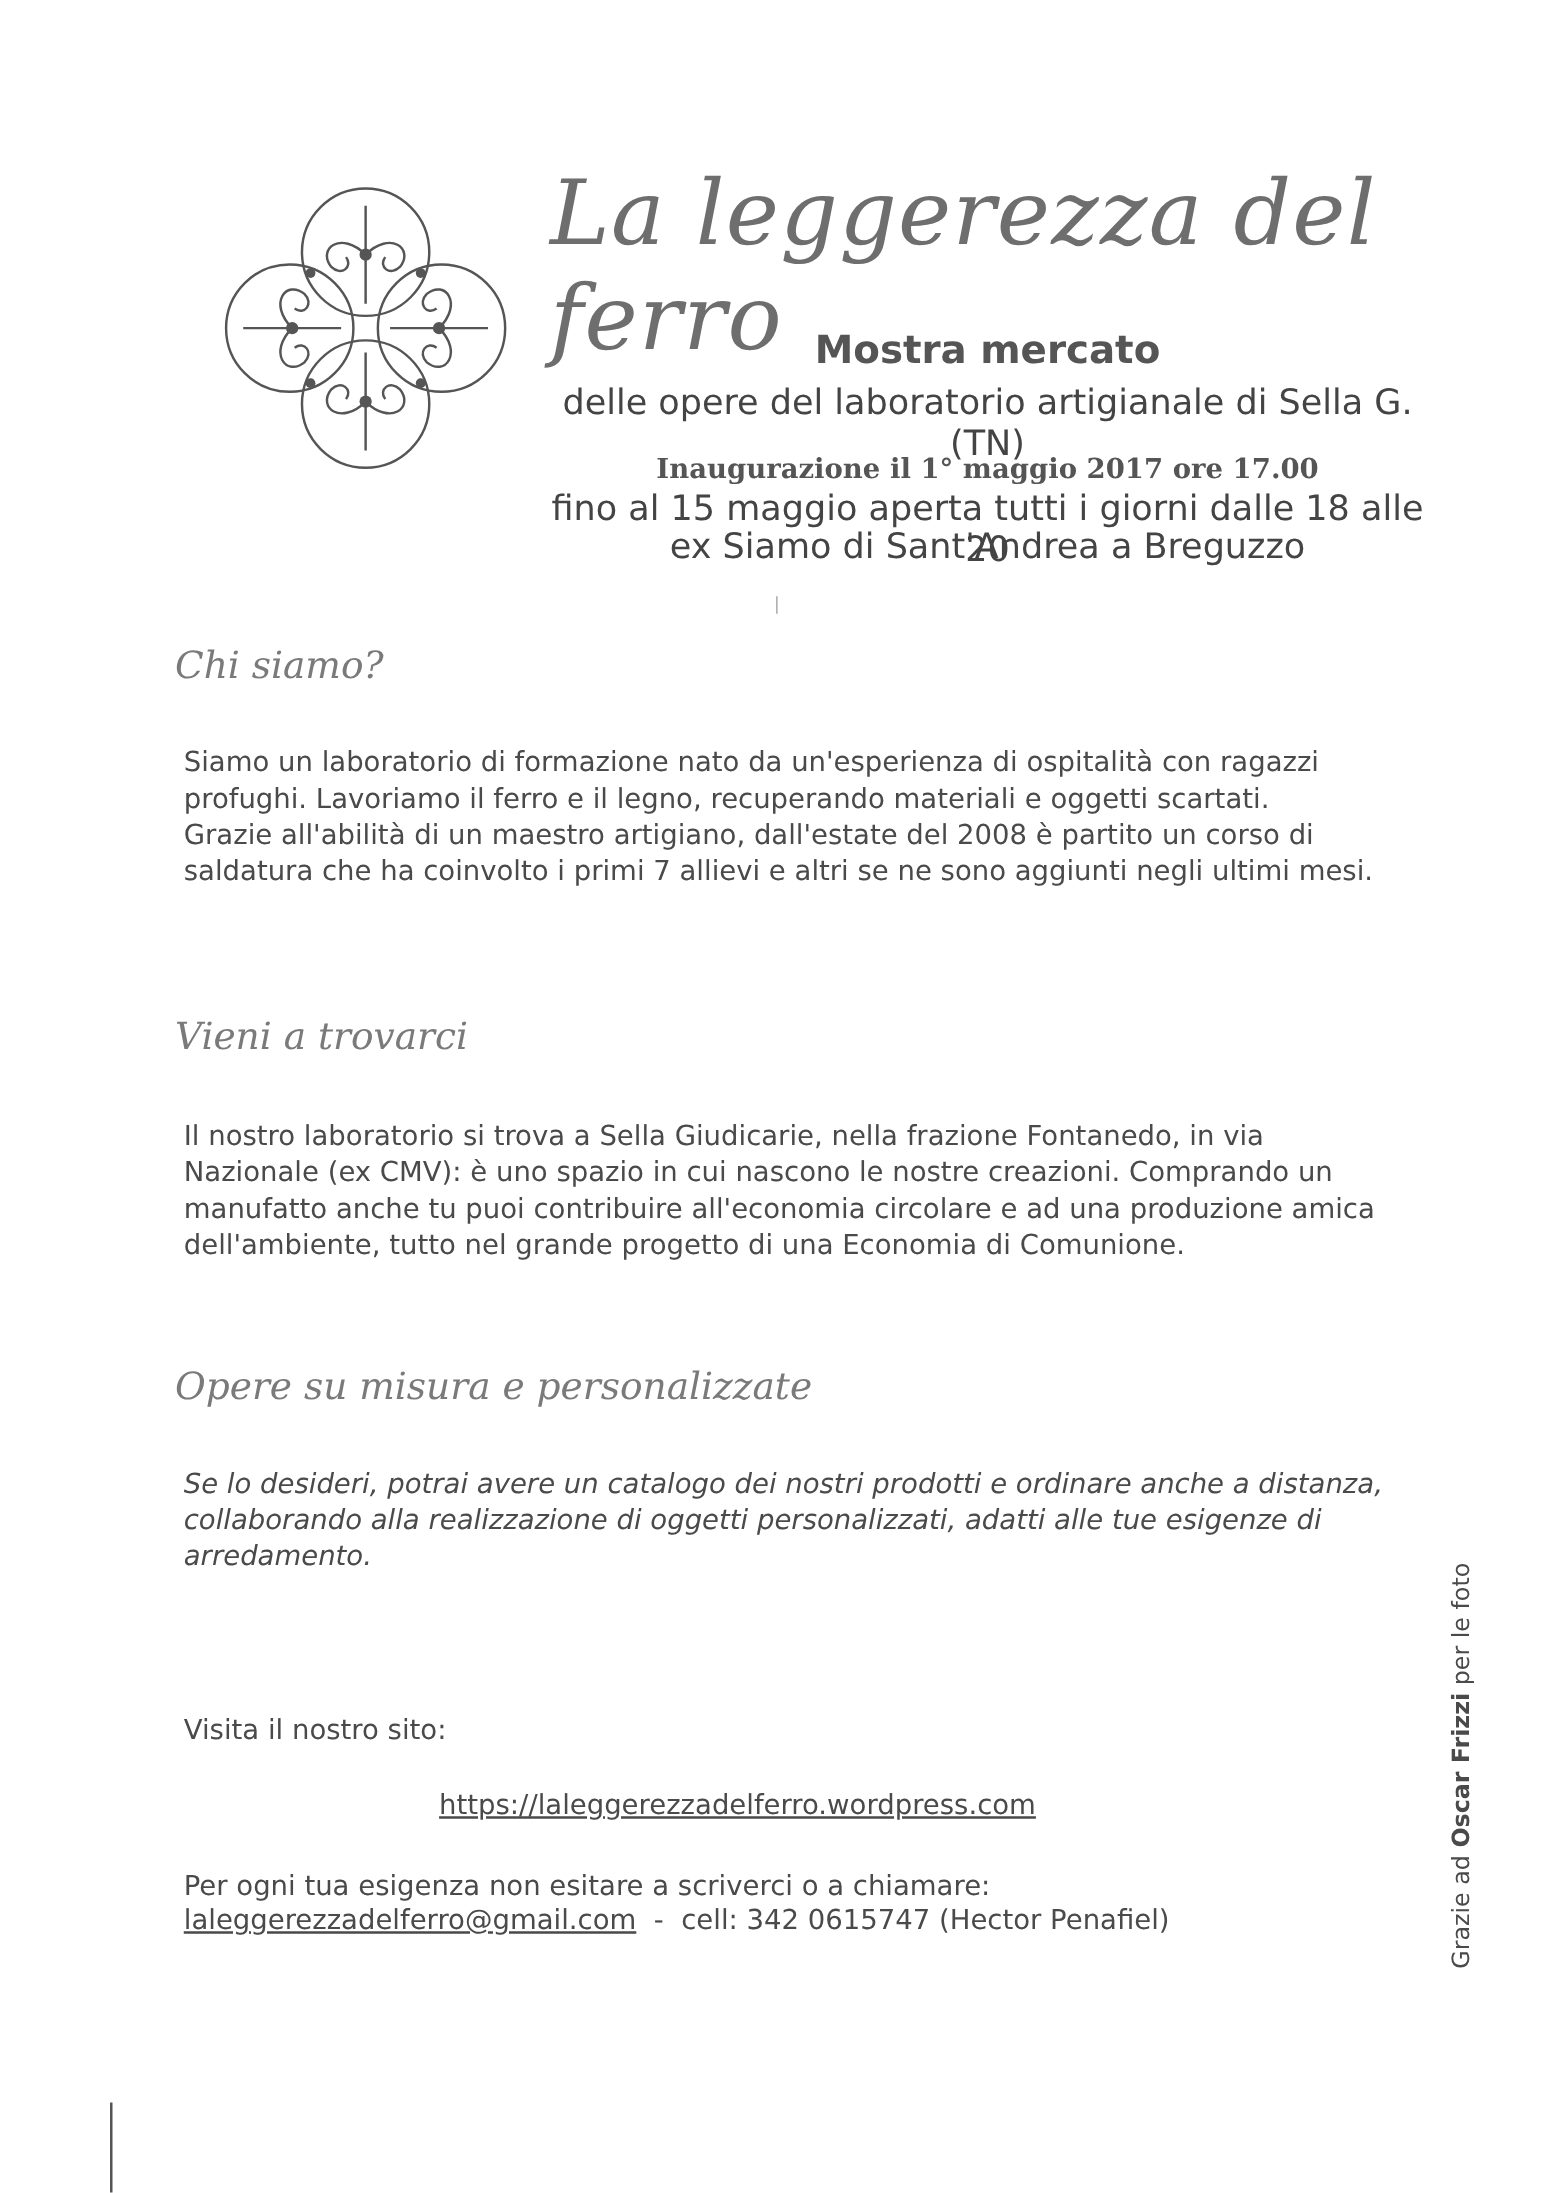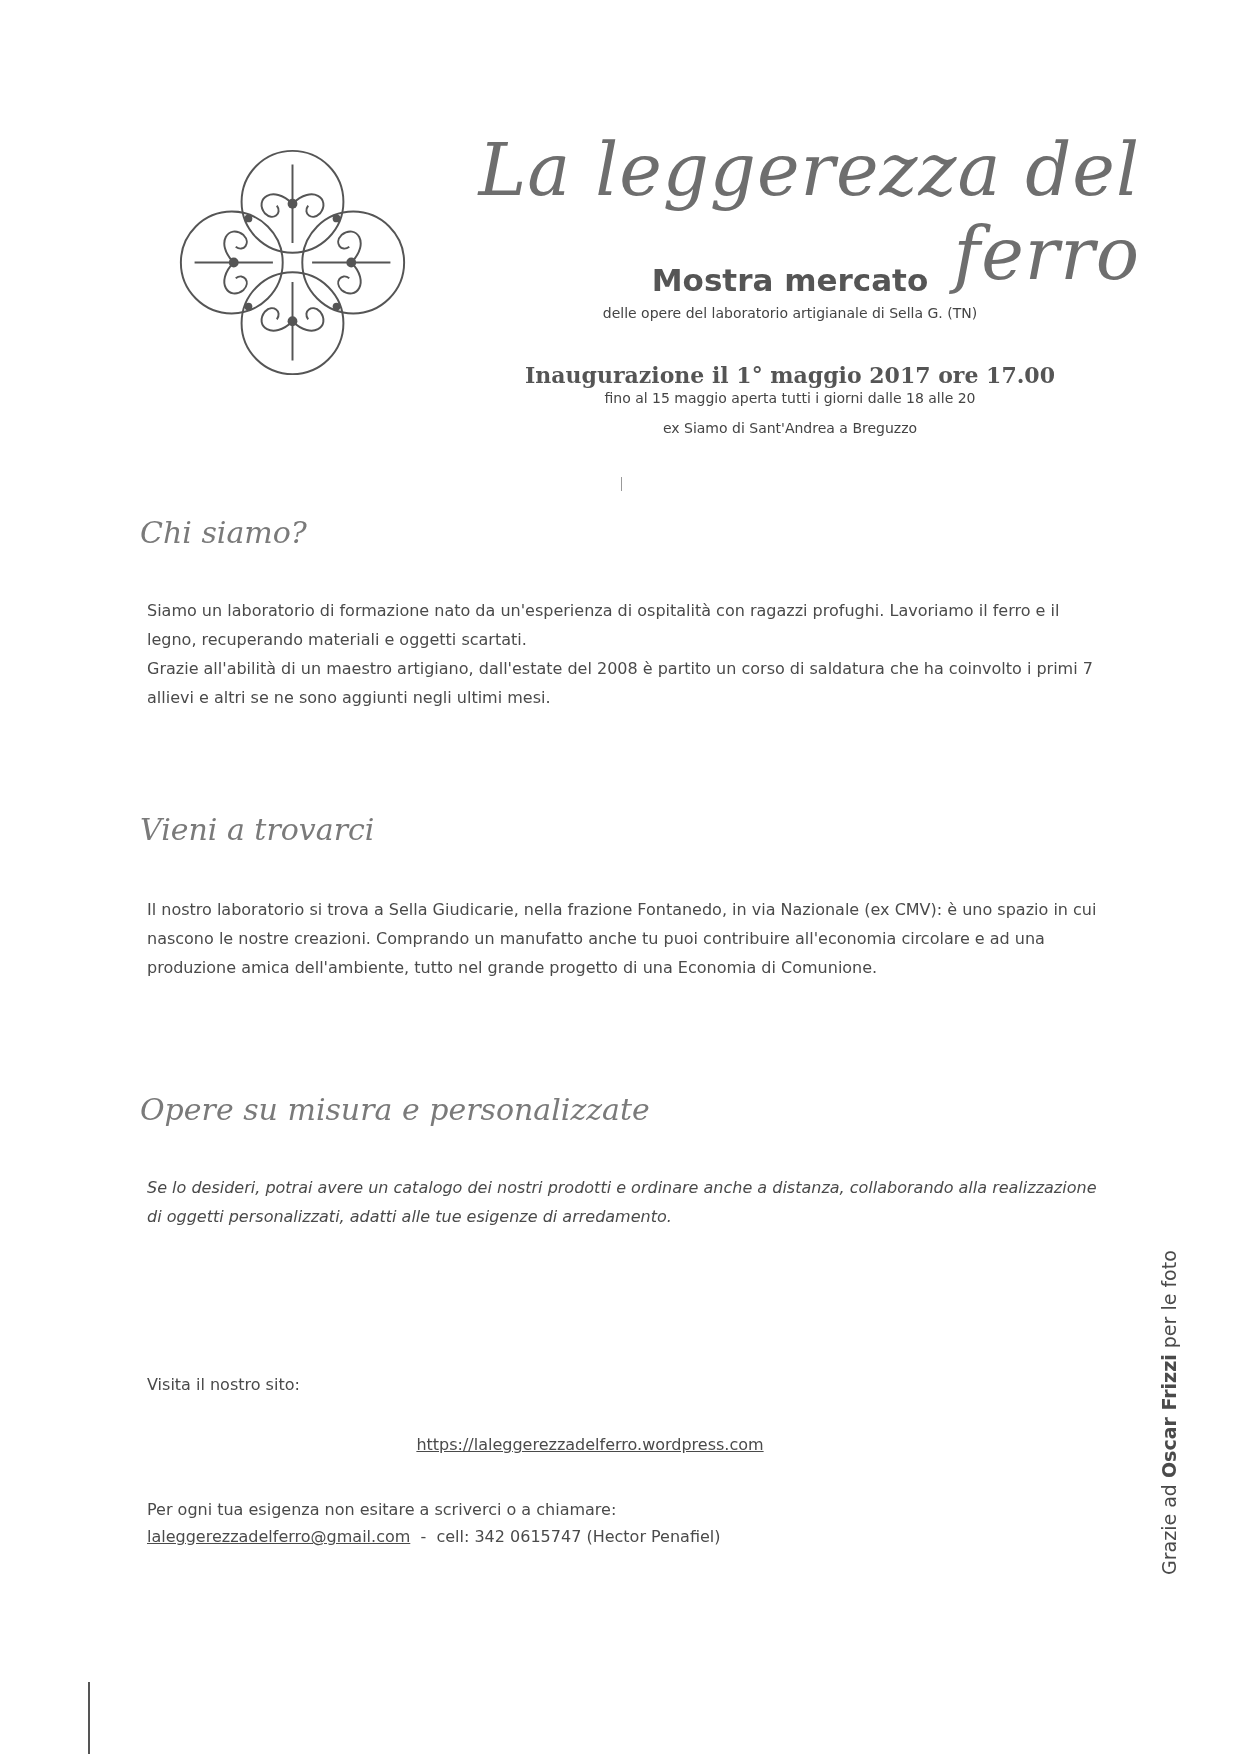--- a/index.html
+++ b/index.html
@@ -1,29 +1,29 @@
 <!DOCTYPE html>
 <html><head>
 <meta charset="utf-8">
 <style>
   html, body { margin:0; padding:0; background:#ffffff; }
   body { width:1240px; height:1754px; position:relative; overflow:hidden;
          font-family:"DejaVu Sans", sans-serif; color:#3a3a3a; }
   .logo { position:absolute; left:175px; top:145px; width:235px; height:235px; }
   .title { position:absolute; left:440px; top:128px; width:700px;
            font-family:"DejaVu Serif", serif; font-style:italic; font-size:72px;
-           color:#6e6e6e; letter-spacing:1px; text-align:right; }
+           color:#6e6e6e; letter-spacing:1px; text-align:left; }
   .subtitle { position:absolute; left:440px; top:262px; width:700px; text-align:center;
               font-size:31px; font-weight:bold; color:#555; }
   .center-line { position:absolute; left:440px; width:700px; text-align:center;
-                 font-size:14px; color:#444; }
+                 font-size:28px; color:#444; }
   .bold-line { font-family:"DejaVu Serif", serif; font-weight:bold; font-size:22px; color:#555; }
   .section-heading { position:absolute; left:140px; font-family:"DejaVu Serif", serif;
                      font-style:italic; font-size:30px; color:#7a7a7a; }
-  .para { position:absolute; left:147px; width:960px; font-size:16px;
+  .para { position:absolute; left:147px; width:960px; font-size:22px;
           line-height:29px; color:#4a4a4a; }
   .para p { margin:0; }
   .link { text-decoration:underline; color:#4a4a4a; cursor:pointer; }
   .side-note { position:absolute; left:1158px; top:1575px; transform-origin:left top;
                transform:rotate(-90deg); font-size:19px; color:#4a4a4a; white-space:nowrap; }
   .side-note b { font-weight:bold; }
   .scan-mark { position:absolute; left:88px; top:1682px; width:2px; height:72px; background:#555; }
   .scan-dot { position:absolute; left:621px; top:477px; width:1px; height:14px; background:#999; }
 </style>
 </head>

